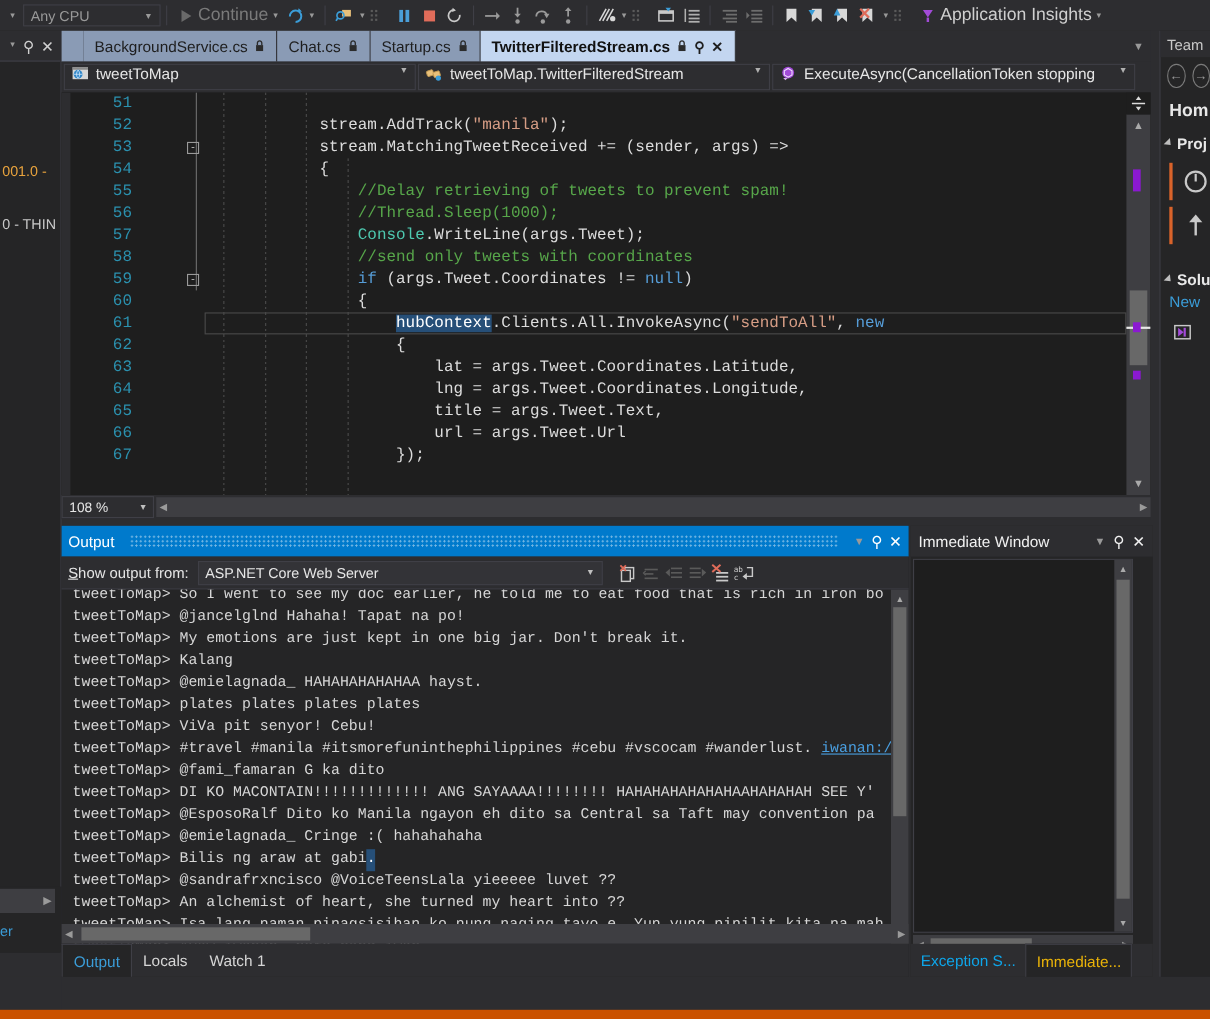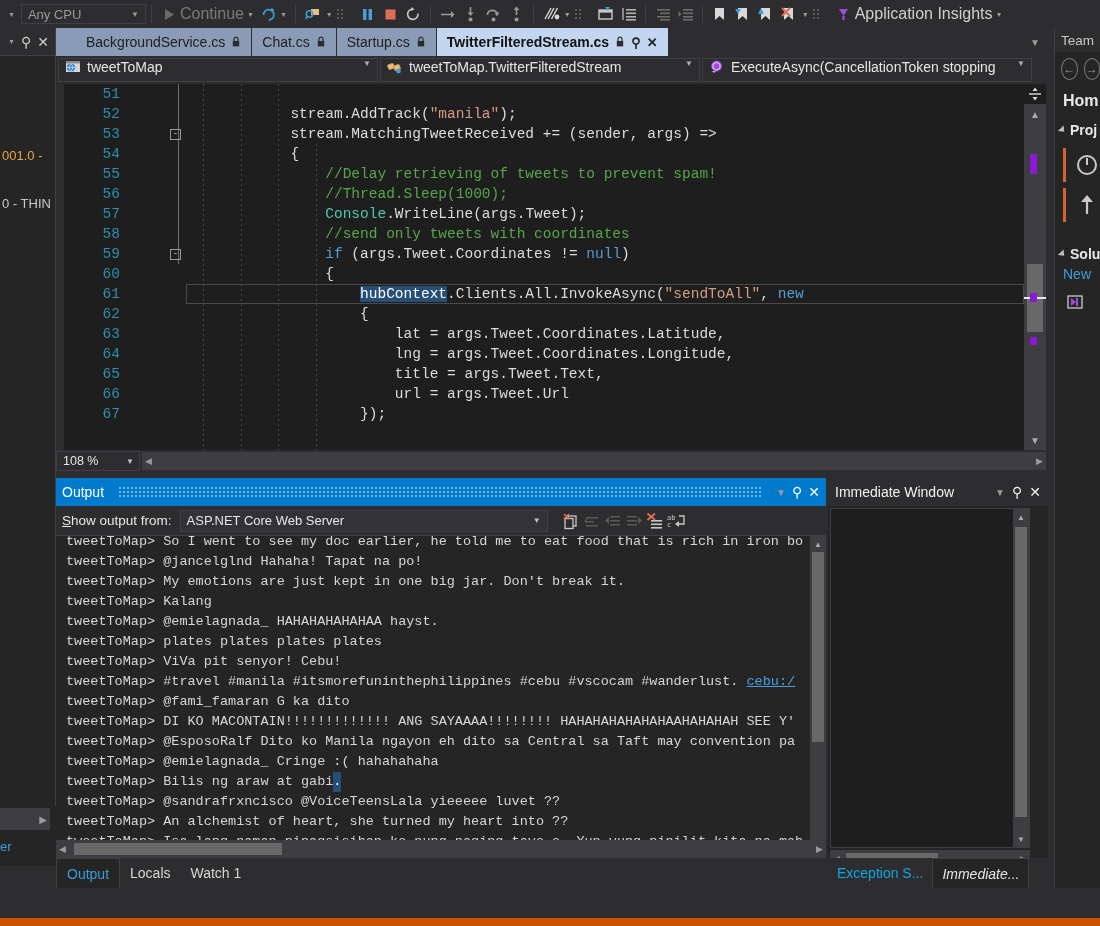--- a/index.html
+++ b/index.html
@@ -247,21 +247,21 @@
     position: absolute; left: 2px; top: 372px; width: 200px; height: 18px;
     background: #3e3e42; display: flex; align-items: center; justify-content: space-between;
     padding: 0 3px; color: #9a9a9a; font-size: 9px;
   }
   .imm-hthumb { position:absolute; left:16px; top:3px; width:92px; height:12px; background:#686868; }
   .imm-tabs {
     position: absolute; left: 0; bottom: 0; width: 220px; height: 30px;
     background: #2d2d30; display: flex; align-items: stretch;
   }
   .imm-tab { display:flex; align-items:center; padding:0 9px; font-size:14px; color:#0ea5e9; }
-  .imm-tab.active { background:#252526; color:#e5e5e5; border:1px solid #3f3f46; border-bottom:none;font-style:italic; }
+  .imm-tab.active { background:#252526; color:#eab308; border:1px solid #3f3f46; border-bottom:none; }
 
   
   .team {
     position: absolute; left: 1054px; top: 28px; width: 46px; height: 860px;
     background: #252526; border-left: 1px solid #3f3f46;
   }
   .team-hdr { height: 24px; background:#2d2d30; display:flex; align-items:center; padding-left:6px;
     color:#c8c8c8; font-size:13.5px; }
   .team-nav { height: 34px; display:flex; align-items:center; gap:6px; padding-left:6px; }
   .circ-btn { width: 22px; height: 22px; border-radius: 50%; border: 1.6px solid #7a7a7a; display:flex;
@@ -785,21 +785,21 @@
 
     <div class="out-body">
       <div class="out-lines" id="output-lines">
           <div class="oline"><span>tweetToMap&gt; </span><span>So I went to see my doc earlier, he told me to eat food that is rich in iron bo</span></div>
           <div class="oline"><span>tweetToMap&gt; </span><span>@jancelglnd Hahaha! Tapat na po!</span></div>
           <div class="oline"><span>tweetToMap&gt; </span><span>My emotions are just kept in one big jar. Don't break it.</span></div>
           <div class="oline"><span>tweetToMap&gt; </span><span>Kalang</span></div>
           <div class="oline"><span>tweetToMap&gt; </span><span>@emielagnada_ HAHAHAHAHAHAA hayst.</span></div>
           <div class="oline"><span>tweetToMap&gt; </span><span>plates plates plates plates</span></div>
           <div class="oline"><span>tweetToMap&gt; </span><span>ViVa pit senyor! Cebu!</span></div>
-          <div class="oline"><span>tweetToMap&gt; </span><span>#travel #manila #itsmorefuninthephilippines #cebu #vscocam #wanderlust. </span><a>cebu:/</a></div>
+          <div class="oline"><span>tweetToMap&gt; </span><span>#travel #manila #itsmorefuninthephilippines #cebu #vscocam #wanderlust. </span><a>iwanan:/</a></div>
           <div class="oline"><span>tweetToMap&gt; </span><span>@fami_famaran G ka dito</span></div>
           <div class="oline"><span>tweetToMap&gt; </span><span>DI KO MACONTAIN!!!!!!!!!!!!! ANG SAYAAAA!!!!!!!! HAHAHAHAHAHAHAAHAHAHAH SEE Y'</span></div>
           <div class="oline"><span>tweetToMap&gt; </span><span>@EsposoRalf Dito ko Manila ngayon eh dito sa Central sa Taft may convention pa</span></div>
           <div class="oline"><span>tweetToMap&gt; </span><span>@emielagnada_ Cringe :( hahahahaha</span></div>
           <div class="oline"><span>tweetToMap&gt; </span><span>Bilis ng araw at gabi</span><span class="ocursor">.</span></div>
           <div class="oline"><span>tweetToMap&gt; </span><span>@sandrafrxncisco @VoiceTeensLala yieeeee luvet ??</span></div>
           <div class="oline"><span>tweetToMap&gt; </span><span>An alchemist of heart, she turned my heart into ??</span></div>
           <div class="oline"><span>tweetToMap&gt; </span><span>Isa lang naman pinagsisihan ko nung naging tayo e. Yun yung pinilit kita na mah</span></div>
           <div class="oline"><span>tweetToMap&gt; </span><span>Ayaw iwanan, pero nang-iwan.</span></div>
         </div>

